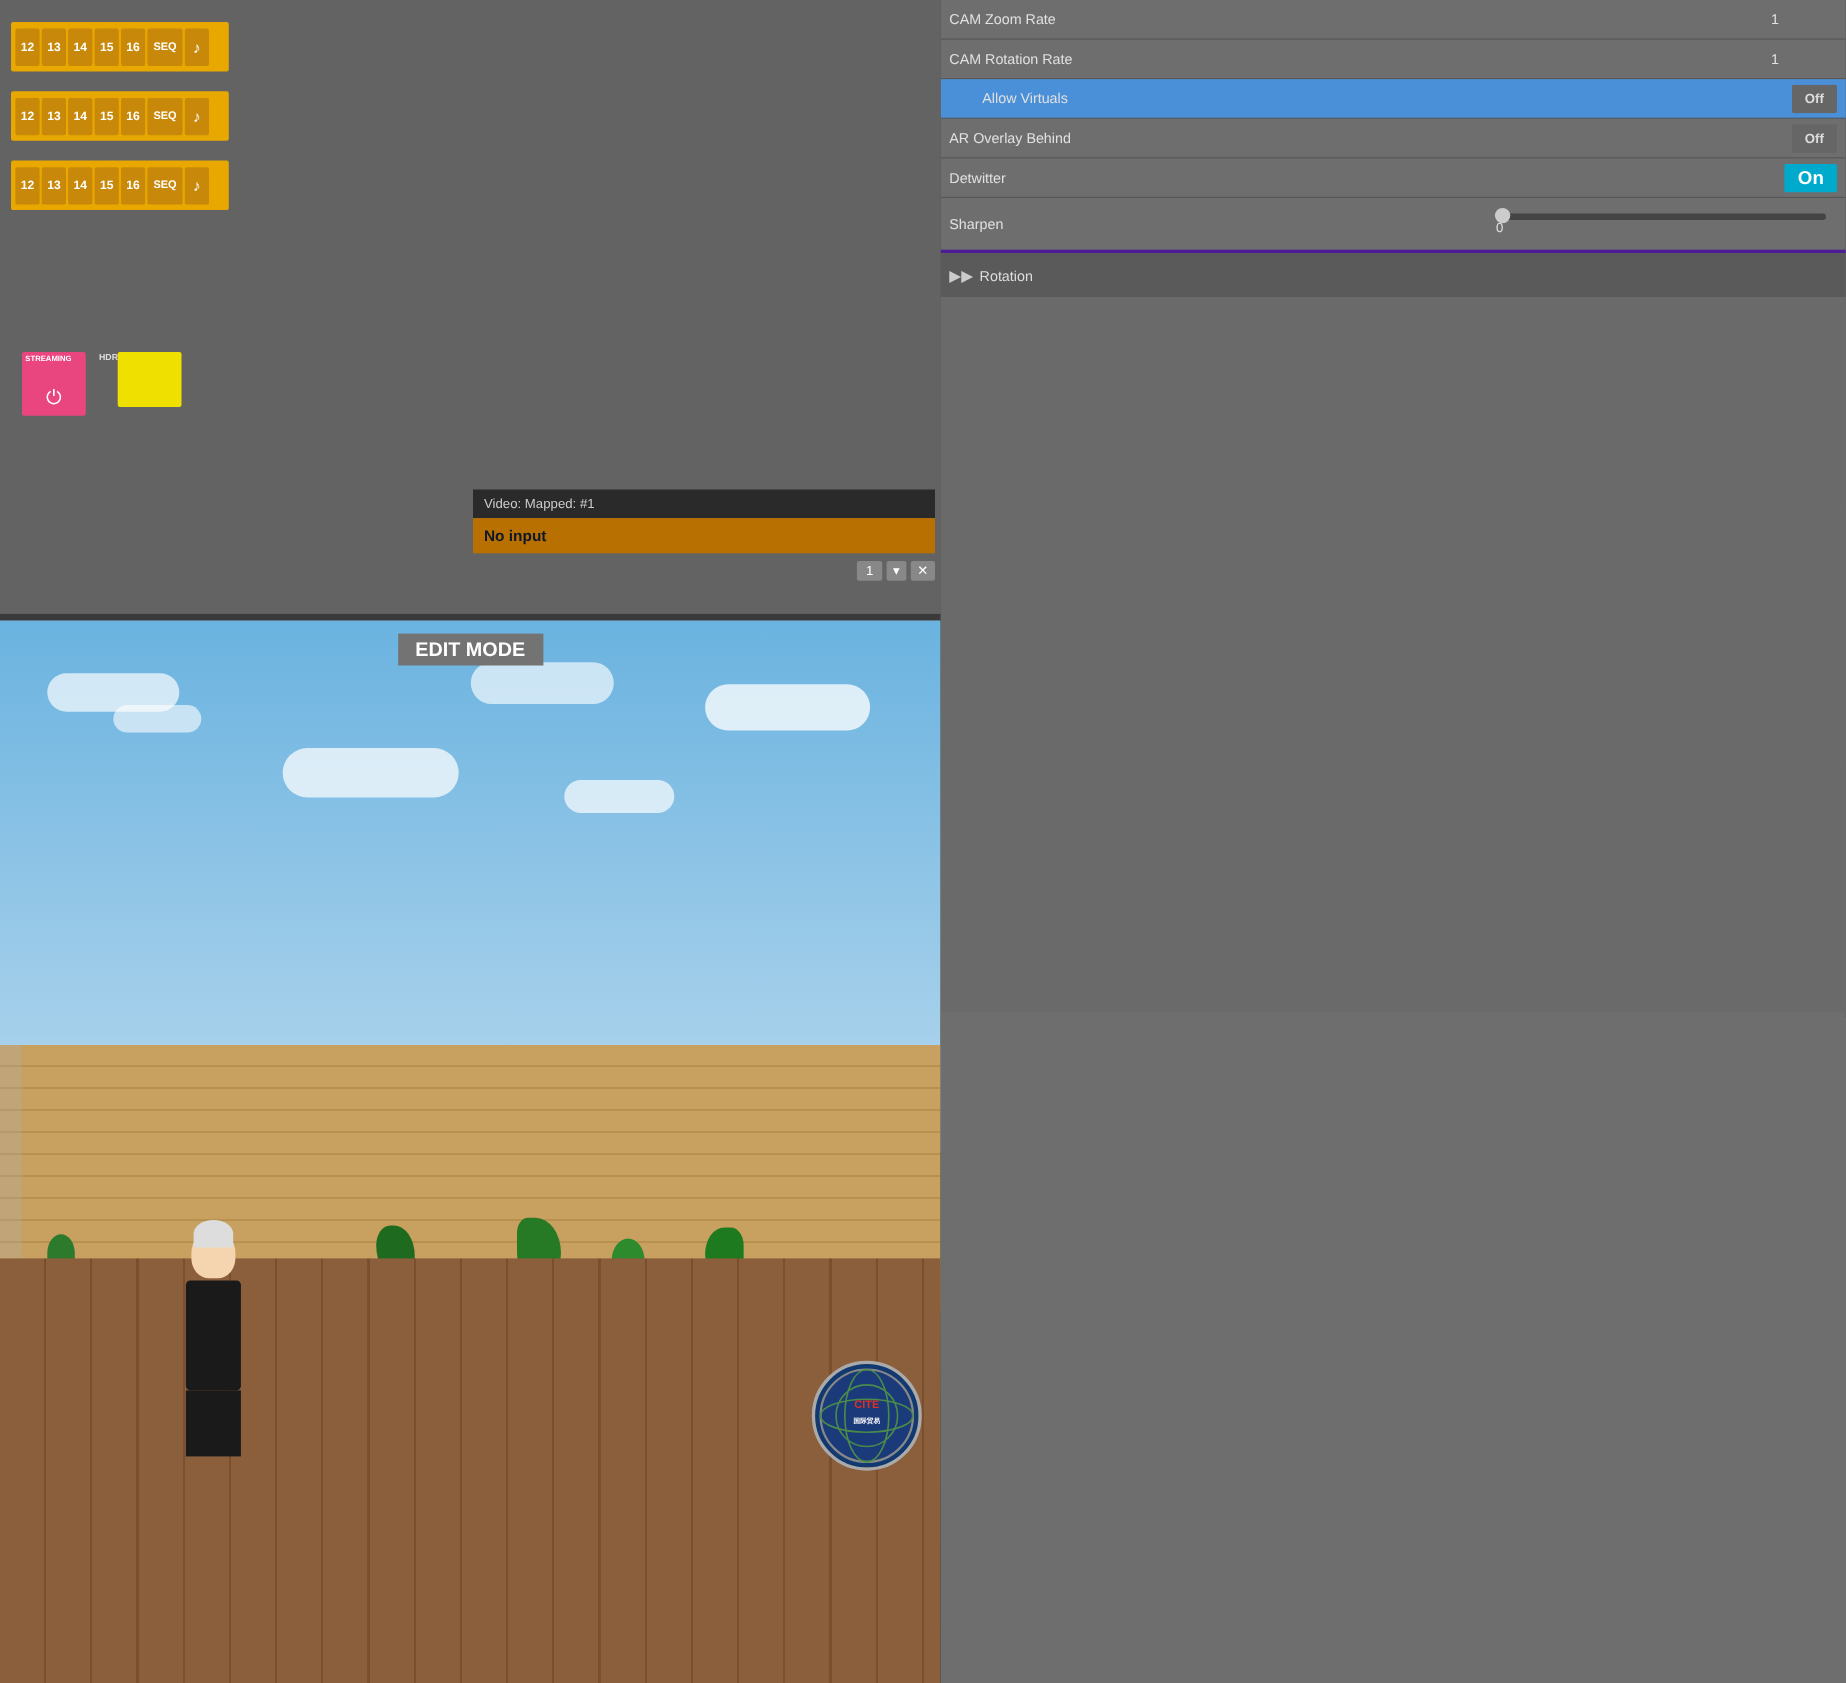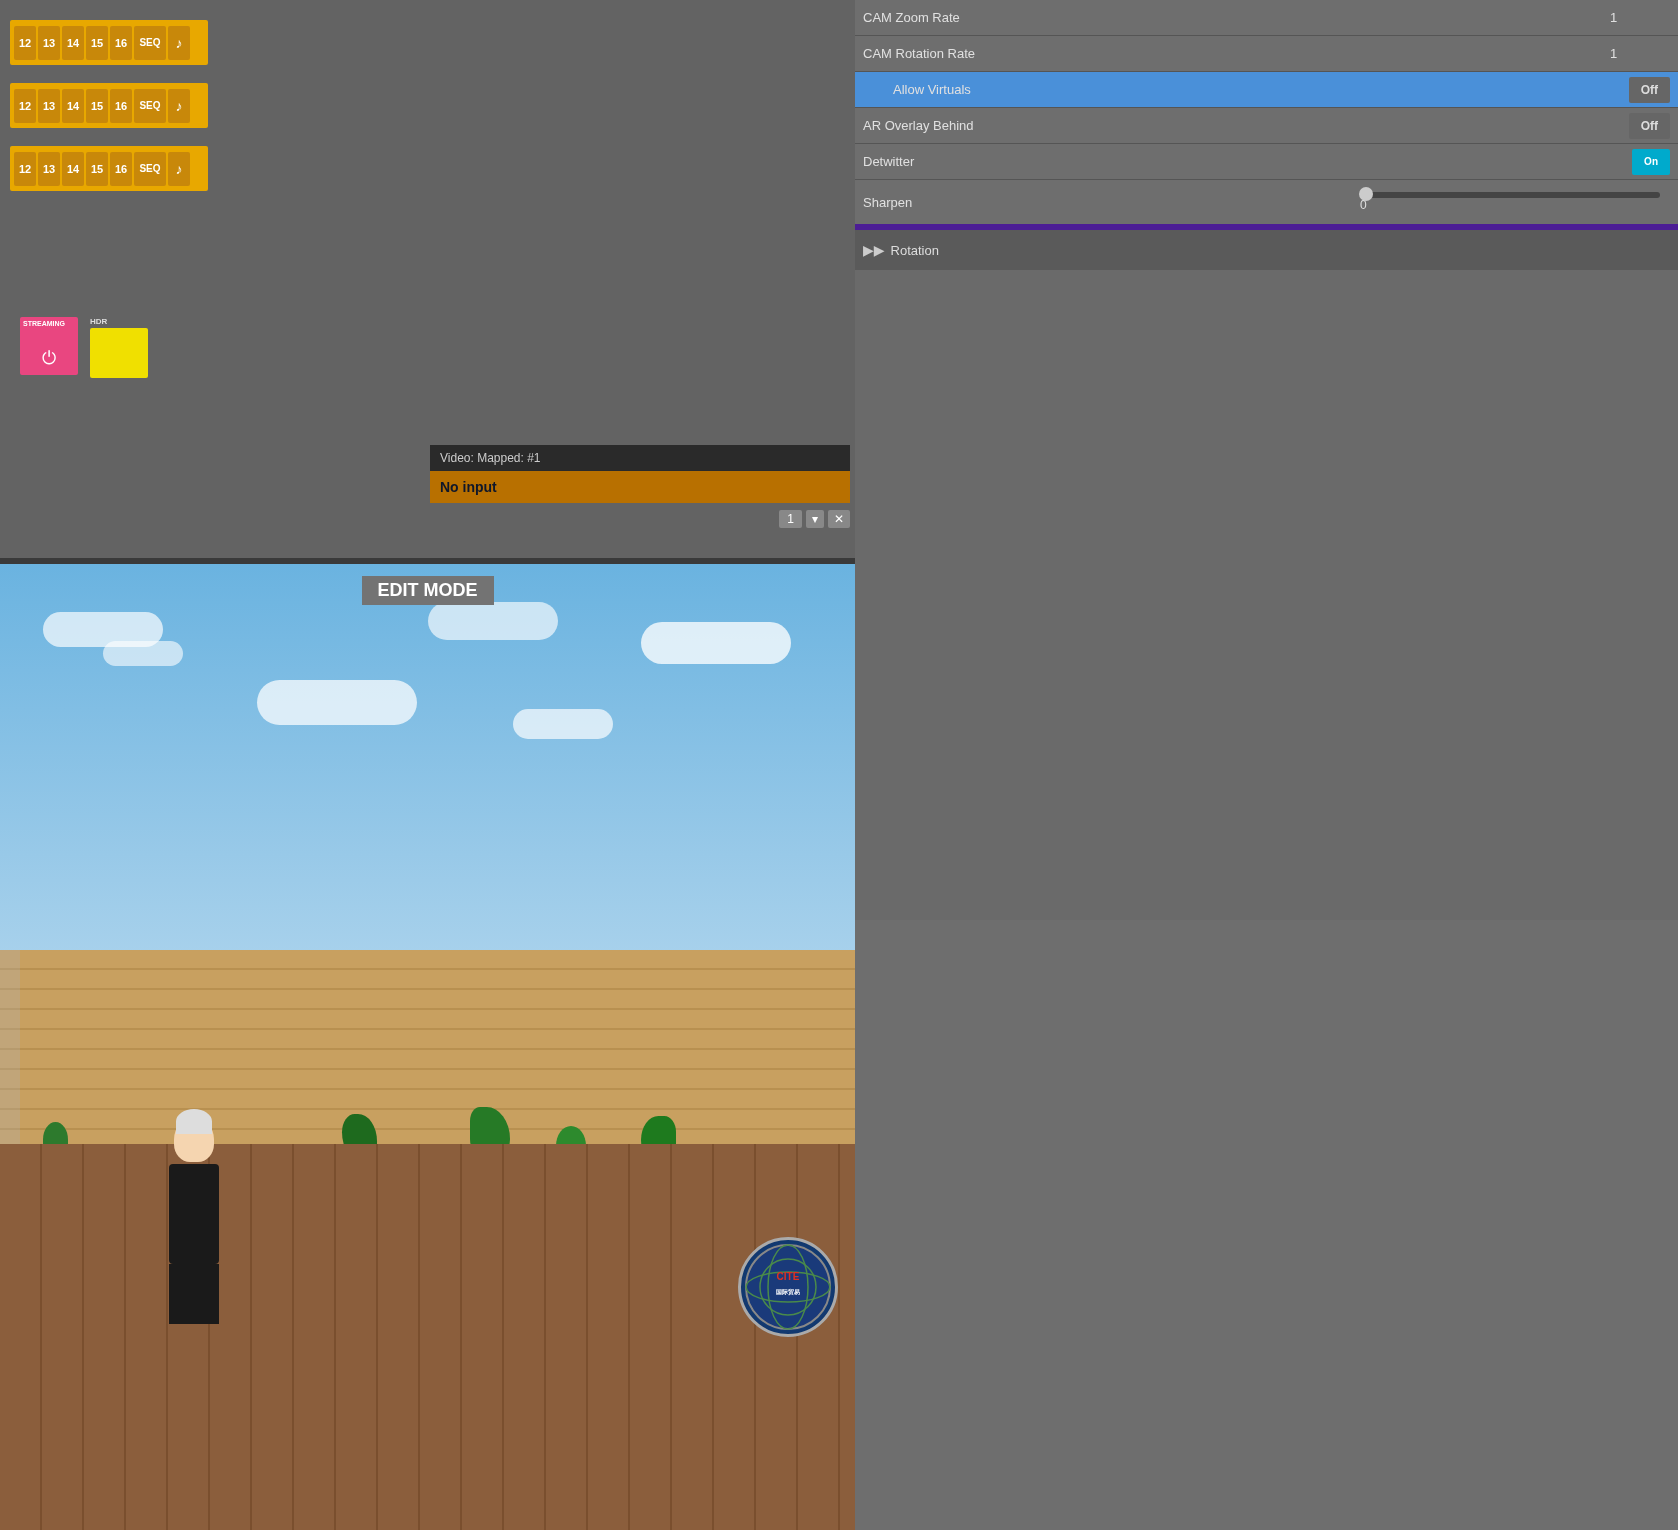--- a/index.html
+++ b/index.html
@@ -121,21 +121,20 @@
     }
 
     .power-icon {
       color: #fff;
       font-size: 18px;
       margin-bottom: 2px;
     }
 
     .hdr-tile {
       display: flex;
-      flex-direction: column;
       align-items: flex-start;
     }
 
     .hdr-label {
       color: #ddd;
       font-size: 8px;
       font-weight: bold;
       margin-bottom: 2px;
     }
 
@@ -404,37 +403,37 @@
       font-weight: bold;
       padding: 4px 12px;
       cursor: pointer;
       display: flex;
       align-items: center;
     }
 
     .toggle-on {
       background: #00aacc;
       color: #fff;
-      font-size: 10px;
+      font-size: 17px;
       font-weight: bold;
       padding: 4px 12px;
       cursor: pointer;
       display: flex;
       align-items: center;
     }
 
     .toggle-off.active-off {
       background: #666;
     }
 
     .slider-row {
       display: flex;
       align-items: center;
       height: 50px;
-      border-bottom: 6px solid #4c1d95;
+      border-bottom: 3px solid #4c1d95;
       padding: 0 8px;
     }
 
     .slider-track {
       width: 300px;
       height: 6px;
       background: #444;
       border-radius: 3px;
       position: relative;
       margin-right: 10px;

